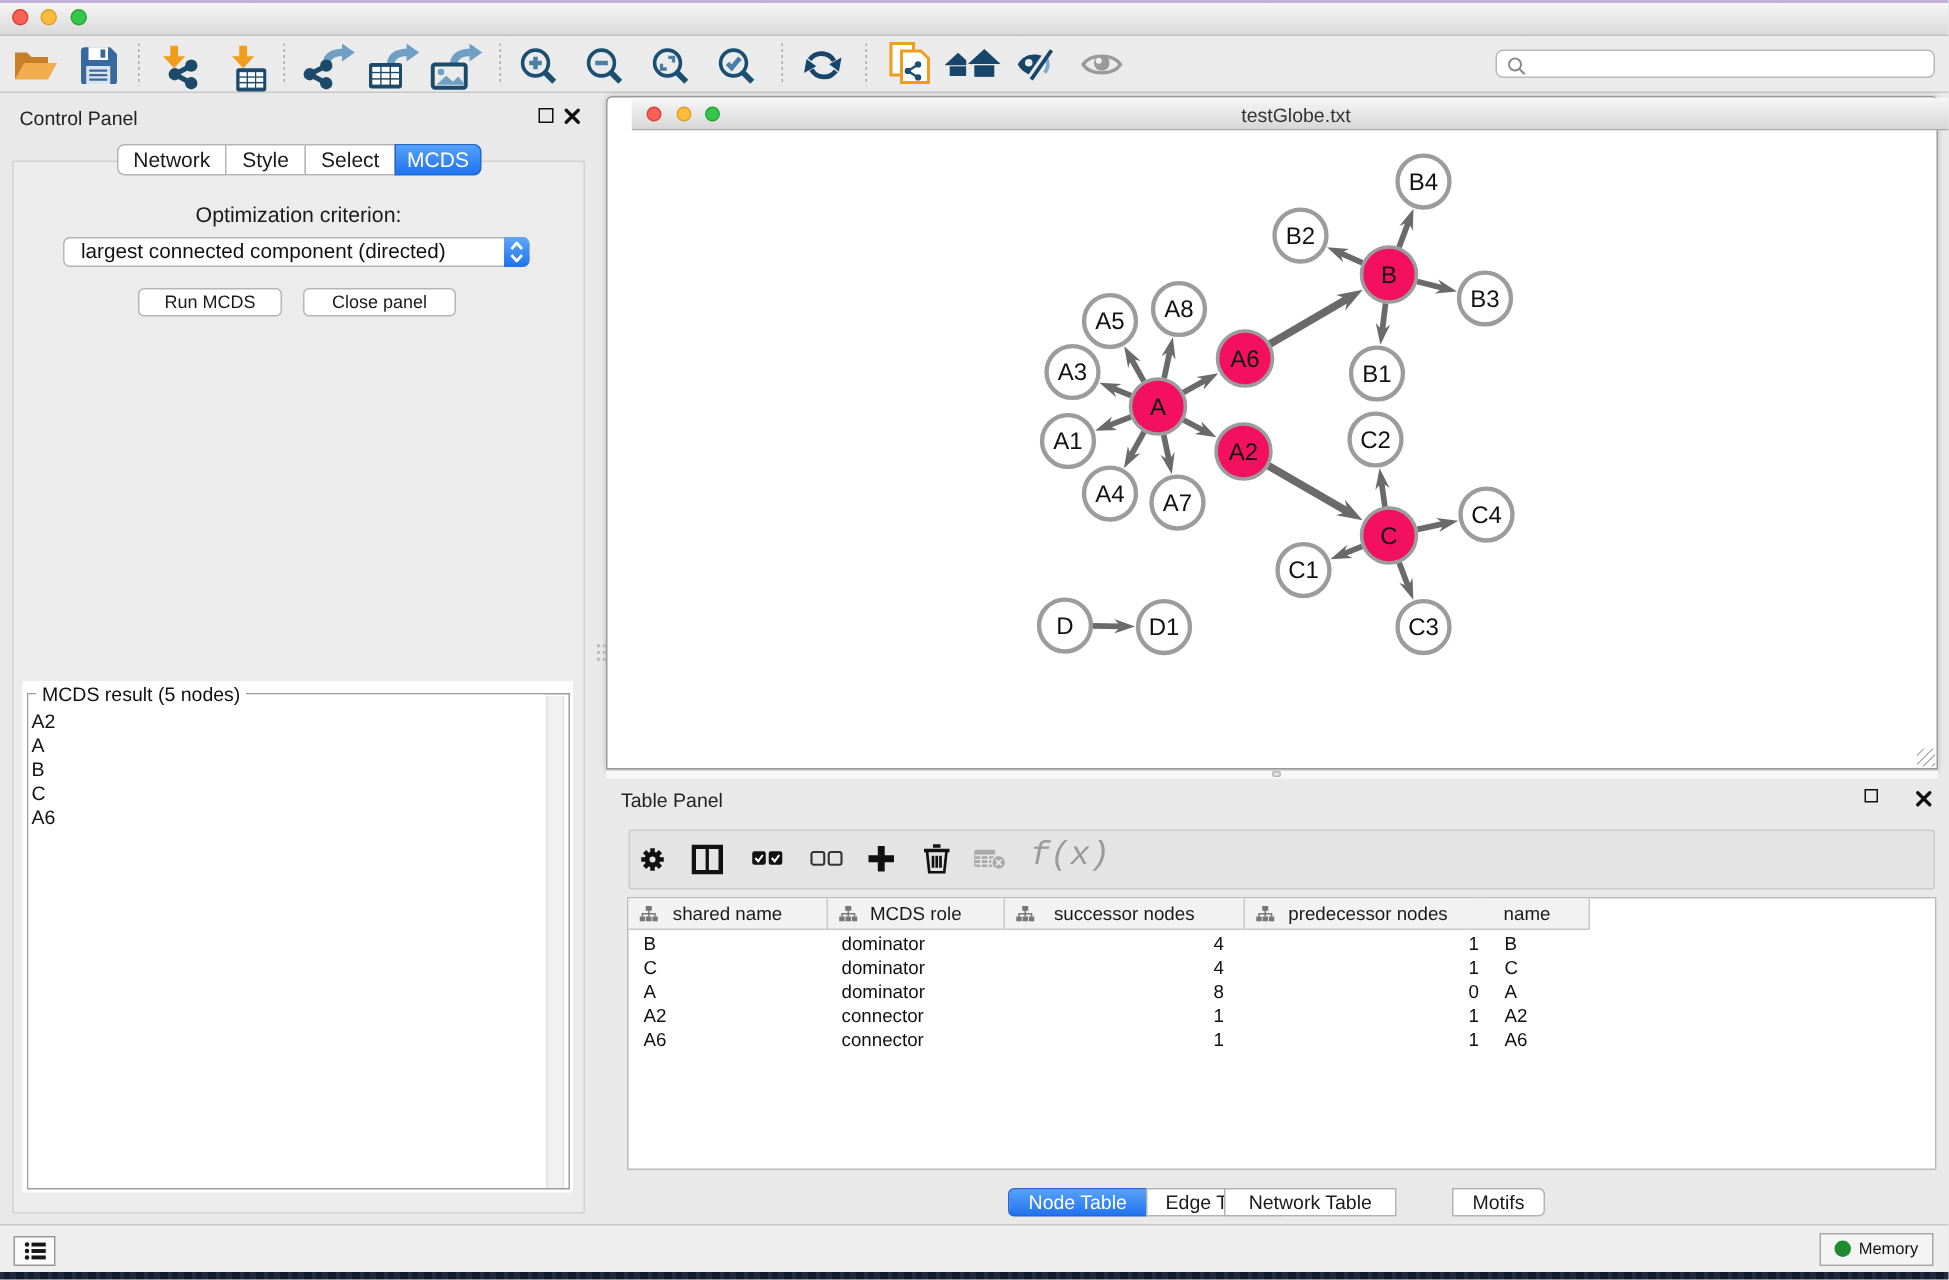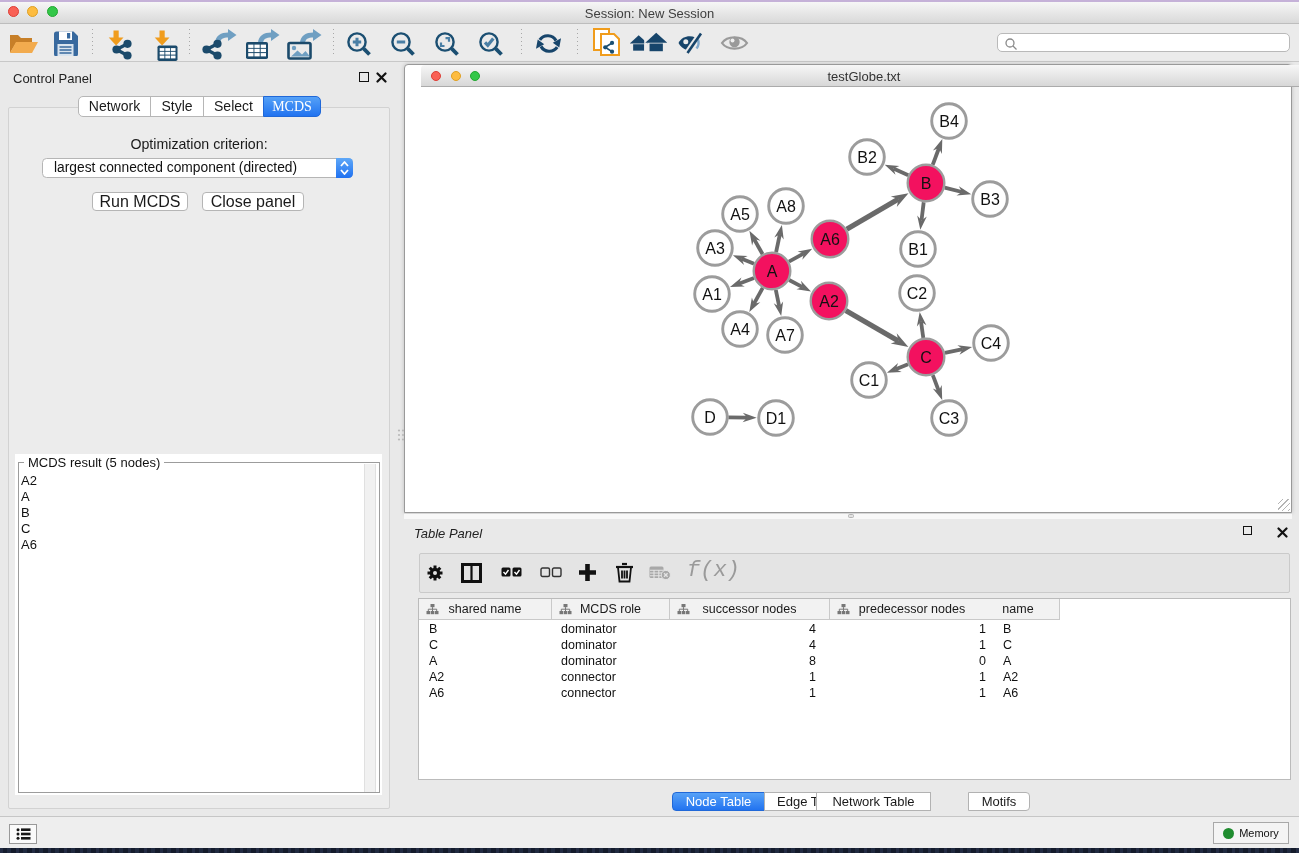--- a/index.html
+++ b/index.html
@@ -31,40 +31,40 @@
 .tabbtn { position:absolute; top:96px; height:21px; background:#fff; border:1px solid #b6b6b6;
   font-size:14px; color:#1a1a1a; text-align:center; line-height:19px; }
 .tabbtn.active { background:linear-gradient(#55a1f7,#2173f0); color:#fff; border-color:#2068d8; }
 #opt-label { left:8px; top:136px; width:382px; text-align:center; font-size:14.2px; color:#1a1a1a; }
 #dropdown { left:42px; top:158px; width:311px; height:20px; background:#fff;
   border:1px solid #b5b5b5; border-radius:4.5px; font-size:13.8px; color:#111; line-height:18px; padding-left:11px; }
 #dd-step { position:absolute; right:-1px; top:-1px; width:17px; height:20px; border-radius:0 4.5px 4.5px 0;
   background:linear-gradient(#5fa8f8,#1f71f1); }
 #dd-step svg { position:absolute; left:3px; top:2px; }
 .pushbtn { position:absolute; top:192px; height:19px; background:#fff; border:1px solid #b5b5b5;
-  border-radius:4px; font-size:16px; color:#1a1a1a; text-align:center; line-height:17px; }
+  border-radius:4px; font-size:12px; color:#1a1a1a; text-align:center; line-height:17px; }
 #resultwhite { left:15px; top:454px; width:367px; height:341px; background:#fff; }
 #groupbox { left:18px; top:462px; width:362px; height:331px; border:1px solid #9c9c9c; }
 #grouplabel { left:24px; top:455px; font-size:13px; color:#111; background:#fff; padding:0 4px; }
 #mcdslist { left:19px; top:463px; width:344px; height:329px; background:#fff; font-size:13px; color:#111; }
 #mcdslist div { height:16px; line-height:16px; padding-left:2px; }
 #mcds-sb { left:364px; top:464px; width:12px; height:328px; background:#f1f1f1; border-left:1px solid #e0e0e0; border-right:1px solid #e0e0e0;}
 
 #net-win { left:404px; top:64px; width:888px; height:449px; background:#fff;
   border:1px solid #999; border-radius:4px 4px 0 0; box-shadow:0 0 4px rgba(0,0,0,0.18); }
 #net-tb { position:absolute; left:16px; top:0; width:100%; height:22px;
   background:linear-gradient(#f7f7f7,#d7d7d7); border-bottom:1px solid #ababab; border-radius:4px 4px 0 0; }
 #net-tb .t1 { left:10px; width:10px; height:10px; top:5.5px; background:#f96156; border:0.5px solid #dd3e36;}
 #net-tb .t2 { left:29.5px; width:10px; height:10px; top:5.5px; background:#fdbc40; border:0.5px solid #dfa023;}
 #net-tb .t3 { left:49px; width:10px; height:10px; top:5.5px; background:#34c749; border:0.5px solid #24a732;}
 #net-tb .title { position:absolute; width:100%; top:4px; text-align:center; font-size:13px; color:#333;}
 #grip { position:absolute; right:1px; bottom:1px; width:12px; height:12px;
   background-image:repeating-linear-gradient(135deg, transparent 0 3px, #b5b5b5 3px 4px); }
 
-#tp-title { left:414px; top:526px; font-size:13px; color:#222;font-style:italic; }
+#tp-title { left:414px; top:526px; font-size:13px; color:#222; }
 #tp-toolbar { left:419px; top:553px; width:871px; height:40px; background:#e4e4e4;
   border:1px solid #cacaca; border-radius:2px; }
 #tp-table { left:418px; top:598px; width:873px; height:182px; background:#fff; border:1px solid #bbb; }
 .hcell { position:absolute; top:0; height:21px; background:#f2f2f2; border-right:1px solid #c9c9c9;
   border-bottom:1px solid #c9c9c9; font-size:12.5px; color:#1a1a1a; text-align:center; line-height:20px; }
 .hicon { position:absolute; left:7px; top:4px; }
 .trow { position:absolute; font-size:12.5px; color:#111; height:16px; line-height:16px; }
 .num { position:absolute; text-align:right; }
 
 .btab { position:absolute; top:792px; height:19px; background:#fff; border:1px solid #b2b2b2;
@@ -78,21 +78,20 @@
   border:1px solid #a8a8a8; font-size:11px; color:#111; line-height:20px; text-align:center; }
 #memdot { display:inline-block; width:11px; height:11px; border-radius:50%; background:#1f8c2f; vertical-align:-2px; margin-right:5px;}
 </style></head>
 <body>
 <div class="abs" id="desk-top"></div>
 
 <div class="abs" id="titlebar">
   <div class="tl t1"></div>
     <div class="tl t2"></div>
     <div class="tl t3"></div>
-  <div class="title">Session: New Session</div>
 </div>
 
 <div class="abs" id="toolbar">
   <svg style="position:absolute; left:8px; top:6px;" width="30" height="26" viewBox="0 0 30 26">
       <path d="M2 5 h8 l3 3 h11 v4 h-22 z" fill="#c77f28"></path>
       <path d="M2 23 L2 8 h9 l3 3 h10 v2 h-16 l-6 10" fill="#c77f28"></path>
       <path d="M2 23 L8 12 h22 L24 23 z" fill="#f2ab4e"></path>
     </svg>
   <svg style="position:absolute; left:52px; top:6px;" width="27" height="26" viewBox="0 0 27 26">
       <path d="M2 4 a2.5 2.5 0 0 1 2.5 -2.5 h17 l4.5 4.5 v18 a2.5 2.5 0 0 1 -2.5 2.5 h-19 a2.5 2.5 0 0 1 -2.5 -2.5 z" fill="#38699e"></path>
@@ -244,21 +243,21 @@
 <div class="abs" id="cp-title">Control Panel</div>
 <div class="winbtn" style="left:359px; top:72px; width:10px; height:10px; border:1.5px solid #111;"></div>
 <svg class="abs" style="left:376px; top:72px;" width="11" height="11" viewBox="0 0 11 11">
     <path d="M1.5 1.5 L9.5 9.5 M9.5 1.5 L1.5 9.5" stroke="#111" stroke-width="2.2" stroke-linecap="round"></path>
   </svg>
 
 <div class="abs" id="cp-panel"></div>
 <div class="abs tabbtn" style="left:78px; width:73px; border-radius:5px 0 0 5px;">Network</div>
 <div class="abs tabbtn" style="left:150px; width:54px;">Style</div>
 <div class="abs tabbtn" style="left:203px; width:61px;">Select</div>
-<div class="abs tabbtn active" style="left:263px; width:58px; border-radius:0 5px 5px 0;font-family:Liberation Serif, serif;">MCDS</div>
+<div class="abs tabbtn active" style="left:263px; width:58px; border-radius:0 5px 5px 0;">MCDS</div>
 
 <div class="abs" id="opt-label">Optimization criterion:</div>
 <div class="abs" id="dropdown">largest connected component (directed)
   <div id="dd-step">
       <svg width="11" height="16" viewBox="0 0 11 16">
         <path d="M2 6 L5.5 2 L9 6" fill="none" stroke="#fff" stroke-width="1.8" stroke-linejoin="round"></path>
         <path d="M2 10 L5.5 14 L9 10" fill="none" stroke="#fff" stroke-width="1.8" stroke-linejoin="round"></path>
       </svg>
     </div>
 </div>

